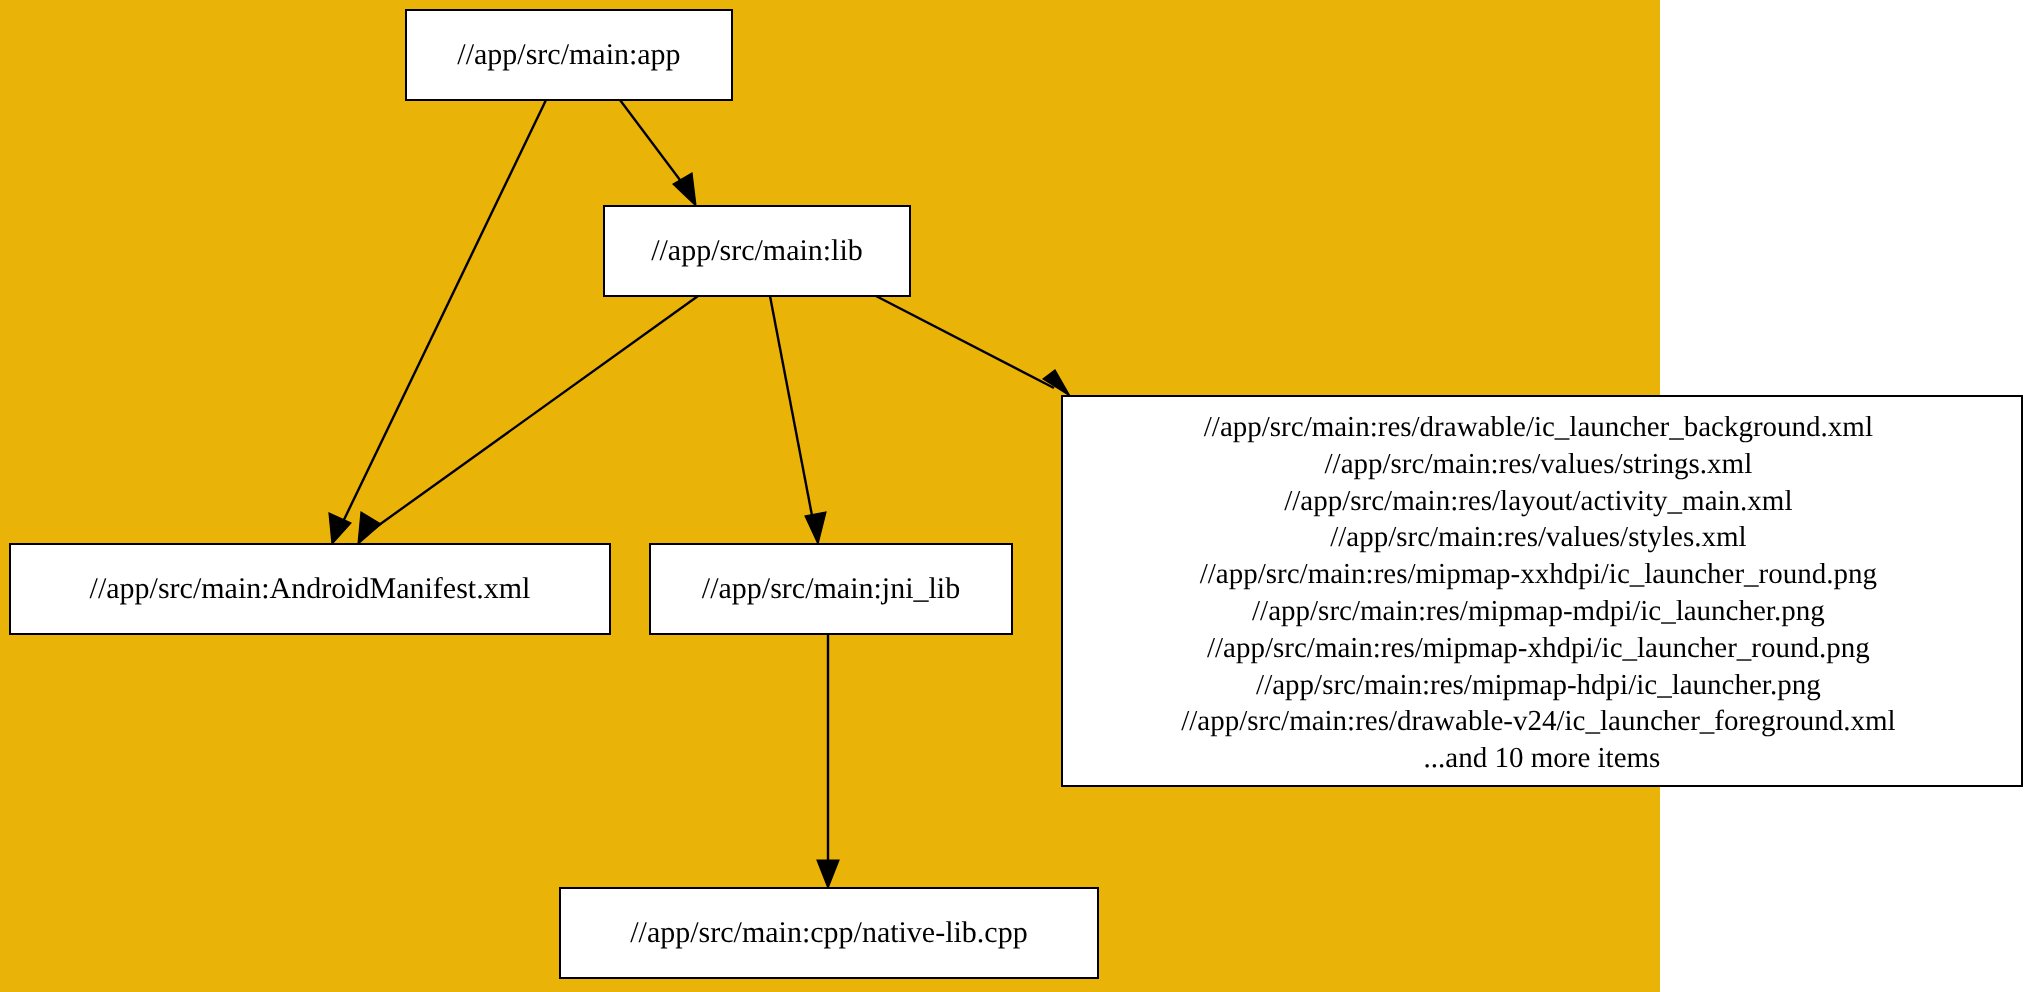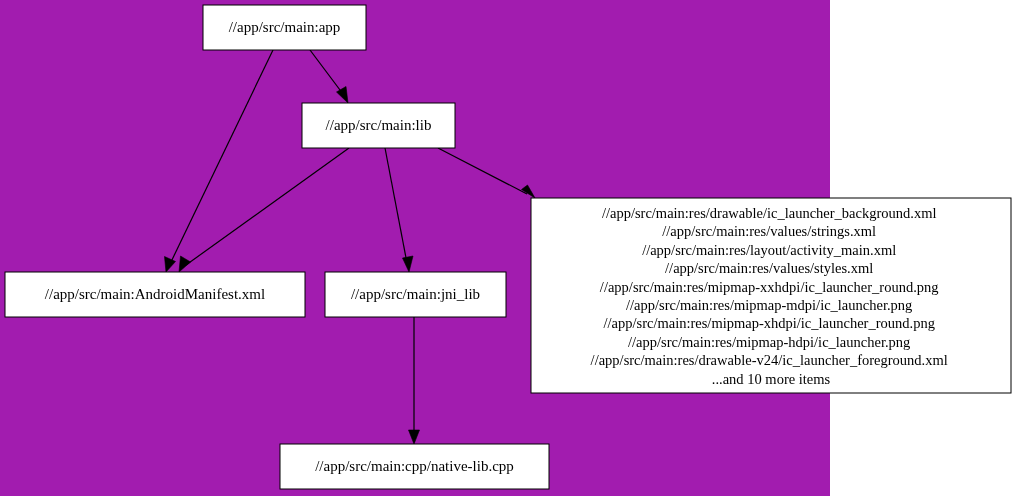--- a/index.html
+++ b/index.html
@@ -10,21 +10,21 @@
   body {
     width: 1018px;
     height: 496px;
     font-family: "Liberation Serif", "DejaVu Serif", serif;
     overflow: hidden;
   }
   #graph-root {
     position: relative;
     width: 830px;
     height: 496px;
-    background: #a21caf;
+    background: #eab308;
     text-align: center;
   }
   svg.graph-canvas {
     position: absolute;
     top: 0;
     left: 0;
     width: 1018px;
     height: 496px;
     display: block;
   }

